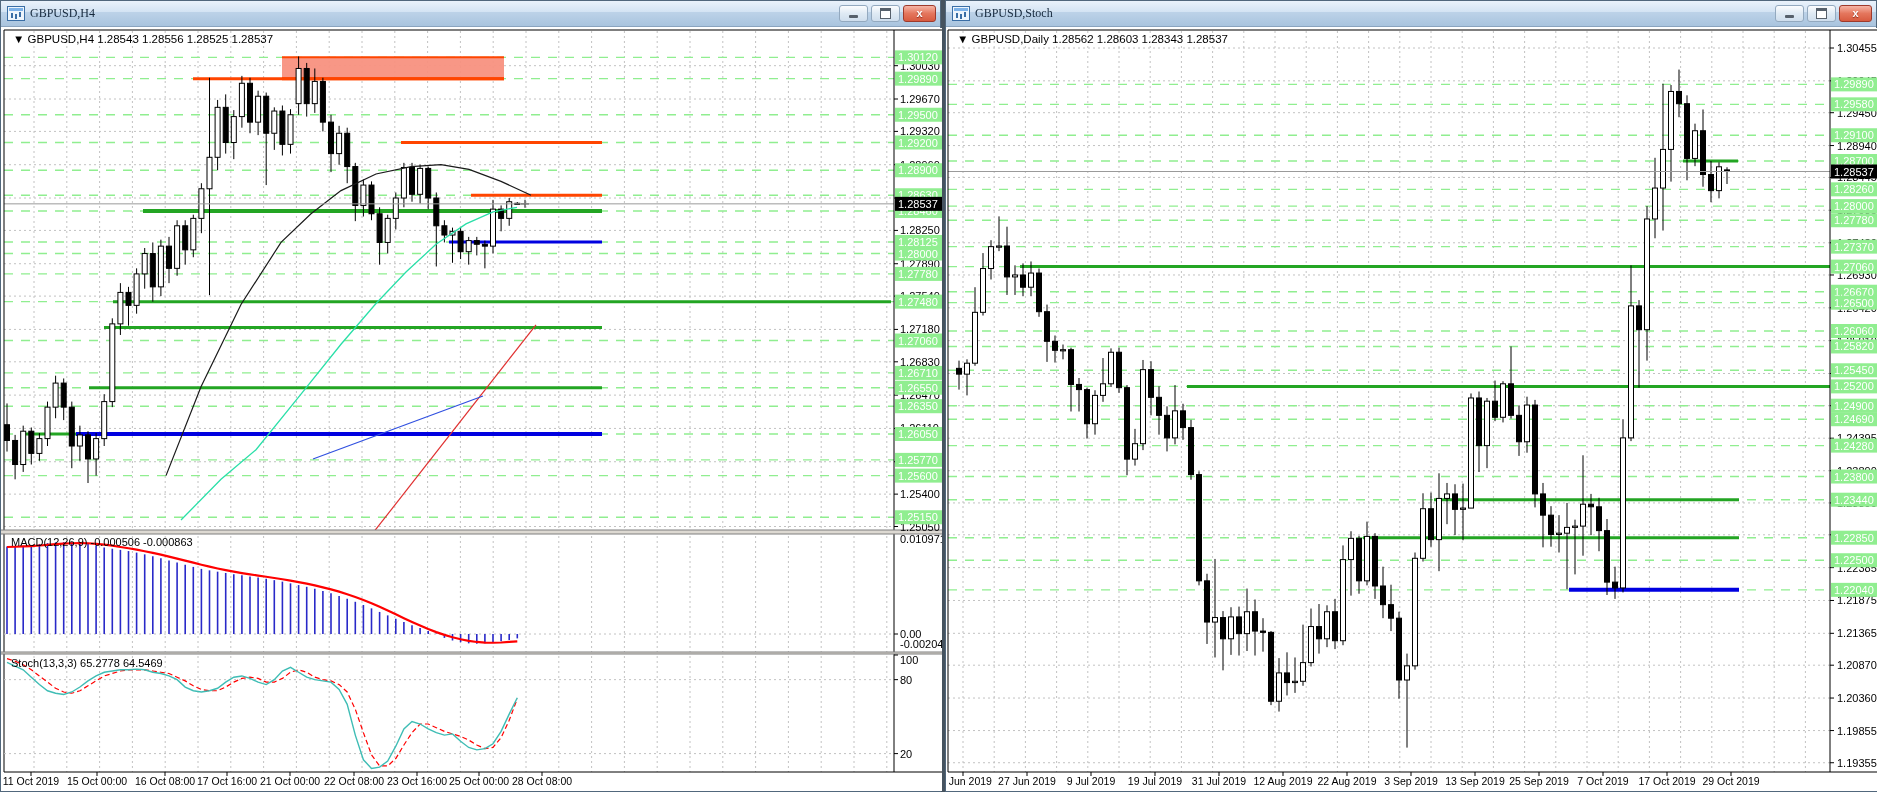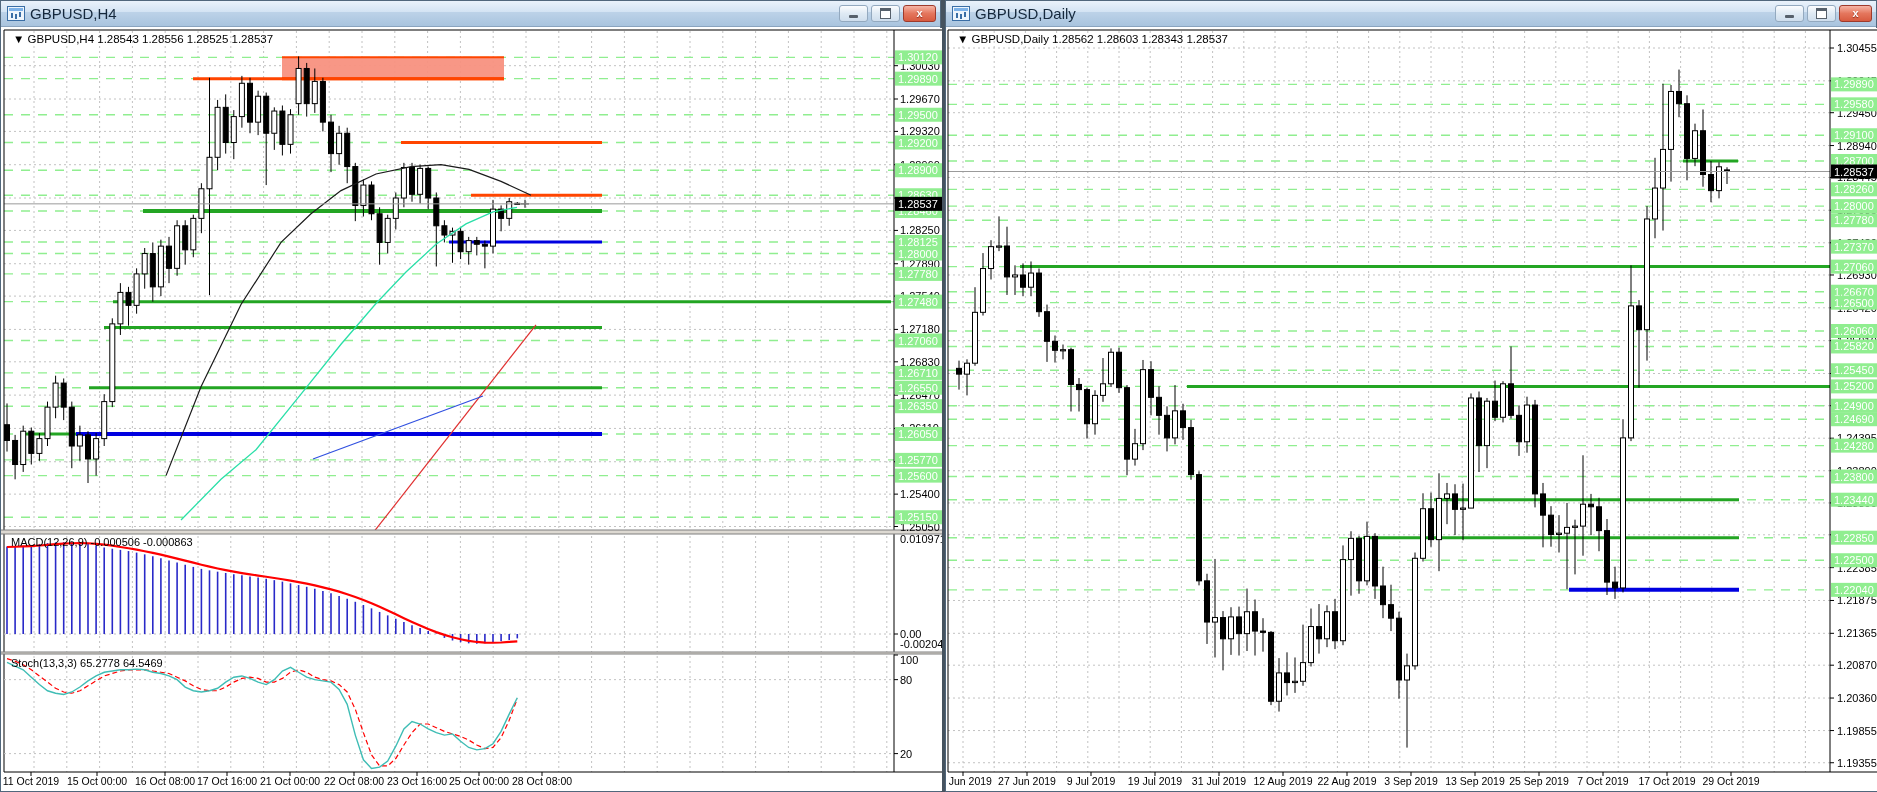--- a/index.html
+++ b/index.html
@@ -6,21 +6,21 @@
     font-family:"Liberation Sans",sans-serif;}
   #desktop{position:relative;width:1877px;height:792px;}
   .window{position:absolute;top:0;height:792px;background:#fff;border:1px solid #4c6site;box-sizing:border-box;
     border:1px solid #51677c;}
   .titlebar{position:absolute;top:0;left:0;right:0;height:26px;
     background:linear-gradient(#eaf2fb 0%,#d3e3f3 45%,#bcd2e8 46%,#a9c4de 100%);
     border-bottom:1px solid #8aa4bf;display:flex;align-items:center;padding:0 4px;box-sizing:border-box;}
   .win-icon{width:16px;height:13px;border:1px solid #3a6ea5;background:#eef5fc;margin:0 5px 0 2px;position:relative;flex:0 0 auto;}
   .win-icon:before{content:"";position:absolute;left:1px;top:1px;right:1px;height:3px;background:#7db2e8;}
   .win-icon:after{content:"";position:absolute;left:3px;bottom:2px;width:2px;height:5px;background:#3a6ea5;box-shadow:4px 1px 0 #3a6ea5,8px -1px 0 #3a6ea5;}
-  .win-title{font-size:15px;color:#15283c;white-space:nowrap;flex:1 1 auto;}
+  .win-title{font-size:12px;color:#15283c;white-space:nowrap;flex:1 1 auto;font-family:Liberation Serif, serif;}
   .win-buttons{display:flex;gap:3px;flex:0 0 auto;align-items:center;}
   .wbtn{width:29px;height:17px;border:1px solid #93a9bf;border-radius:3px;
     background:linear-gradient(#fcfdfe,#dfeaf4 50%,#cfdeed);padding:0;display:flex;align-items:center;justify-content:center;cursor:default;}
   .wbtn .g-min{width:9px;height:3px;background:#56606b;margin-top:6px;border-radius:1px;}
   .wbtn .g-max{width:9px;height:7px;border:1px solid #56606b;border-top:3px solid #56606b;background:#fff;}
   .wbtn.close{width:33px;border-color:#9e3a2c;background:linear-gradient(#f6b5a6,#e4765d 50%,#d85b40);}
   .wbtn.close .g-x{color:#fff;font-size:11px;font-weight:bold;line-height:1;text-shadow:0 1px 1px #8c2a1a;}
   .chart-host{position:absolute;left:0;right:0;top:26px;bottom:0;background:#fff;}
   .chart-host svg{display:block;}
 </style>
@@ -438,21 +438,21 @@
           <line x1="541" y1="771" x2="541" y2="775" stroke="#000" stroke-width="1"></line>
           <text x="541" y="784" fill="#000" font-size="10.5" text-anchor="middle" font-family="&quot;Liberation Sans&quot;,sans-serif">28 Oct 08:00</text>
           <text x="12" y="42" fill="#000" font-size="11.5" text-anchor="start" font-family="&quot;Liberation Sans&quot;,sans-serif">▼ GBPUSD,H4  1.28543 1.28556 1.28525 1.28537</text>
         </svg>
     </div>
   </section>
 
   <section class="window" id="win-daily" style="left:945px;width:932px;">
     <header class="titlebar">
       <span class="win-icon"></span>
-      <span class="win-title">GBPUSD,Daily</span>
+      <span class="win-title">GBPUSD,Stoch</span>
       <span class="win-buttons">
         <button class="wbtn">
             <span class="g-min"></span>
           </button>
         <button class="wbtn">
             <span class="g-max"></span>
           </button>
         <button class="wbtn close">
             <span class="g-x">x</span>
           </button>

